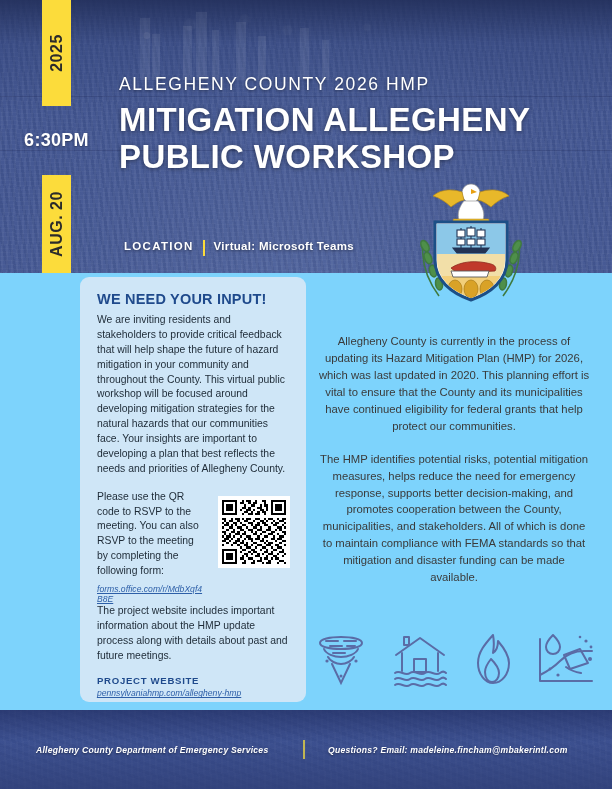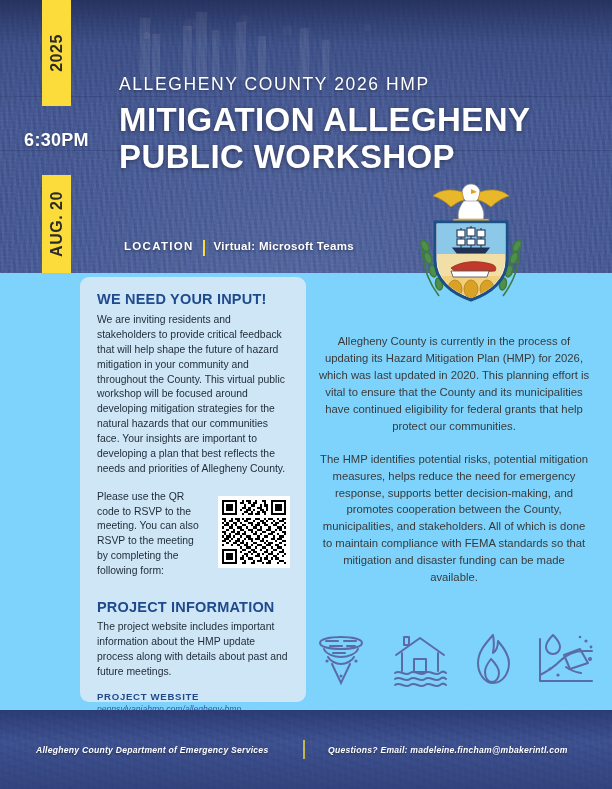--- a/index.html
+++ b/index.html
@@ -249,20 +249,21 @@
 <div class="body-area">
 
   <div class="leftpanel">
     <div class="lp-inner">
       <h2 class="lp-h1">WE NEED YOUR INPUT!</h2>
       <p class="lp-p">We are inviting residents and stakeholders to provide critical feedback that will help shape the future of hazard mitigation in your community and throughout the County. This virtual public workshop will be focused around developing mitigation strategies for the natural hazards that our communities face. Your insights are important to developing a plan that best reflects the needs and priorities of Allegheny County.</p>
 
       <div class="rsvp-block">
         <div class="rsvp-text">
           <p class="lp-p">Please use the QR code to RSVP to the meeting. You can also RSVP to the meeting by completing the following form:</p>
+          <a class="lp-link" href="#">forms.office.com/r/MdbXqf4B8E</a>
         </div>
         <svg class="qr" viewBox="0 0 29 29" shape-rendering="crispEdges">
           <rect width="29" height="29" fill="#ffffff"></rect>
           <g fill="#000000">
             <path d="M0 0h7v7h-7z M1 1h5v5h-5z" fill="#000"></path>
             <rect x="1" y="1" width="5" height="5" fill="#fff"></rect>
             <rect x="2" y="2" width="3" height="3" fill="#000"></rect>
             <rect x="22" y="0" width="7" height="7"></rect>
             <rect x="23" y="1" width="5" height="5" fill="#fff"></rect>
             <rect x="24" y="2" width="3" height="3" fill="#000"></rect>
@@ -460,21 +461,20 @@
             <rect x="9" y="28" width="2" height="1"></rect>
               <rect x="13" y="28" width="2" height="1"></rect>
               <rect x="18" y="28" width="1" height="1"></rect>
               <rect x="20" y="28" width="2" height="1"></rect>
               <rect x="25" y="28" width="1" height="1"></rect>
               <rect x="28" y="28" width="1" height="1"></rect>
           </g>
         </svg>
       </div>
 
-      <h2 class="lp-h2">PROJECT INFORMATION</h2>
       <p class="lp-p">The project website includes important information about the HMP update process along with details about past and future meetings.</p>
       <div class="lp-sub">PROJECT WEBSITE</div>
       <a class="lp-link" style="margin-top:0;" href="#">pennsylvaniahmp.com/allegheny-hmp</a>
     </div>
   </div>
 
   <div class="rightcol">
     <p class="rc-p">Allegheny County is currently in the process of updating its Hazard Mitigation Plan (HMP) for 2026, which was last updated in 2020. This planning effort is vital to ensure that the County and its municipalities have continued eligibility for federal grants that help protect our communities.</p>
     <p class="rc-p">The HMP identifies potential risks, potential mitigation measures, helps reduce the need for emergency response, supports better decision-making, and promotes cooperation between the County, municipalities, and stakeholders. All of which is done to maintain compliance with FEMA standards so that mitigation and disaster funding can be made available.</p>
   </div>

